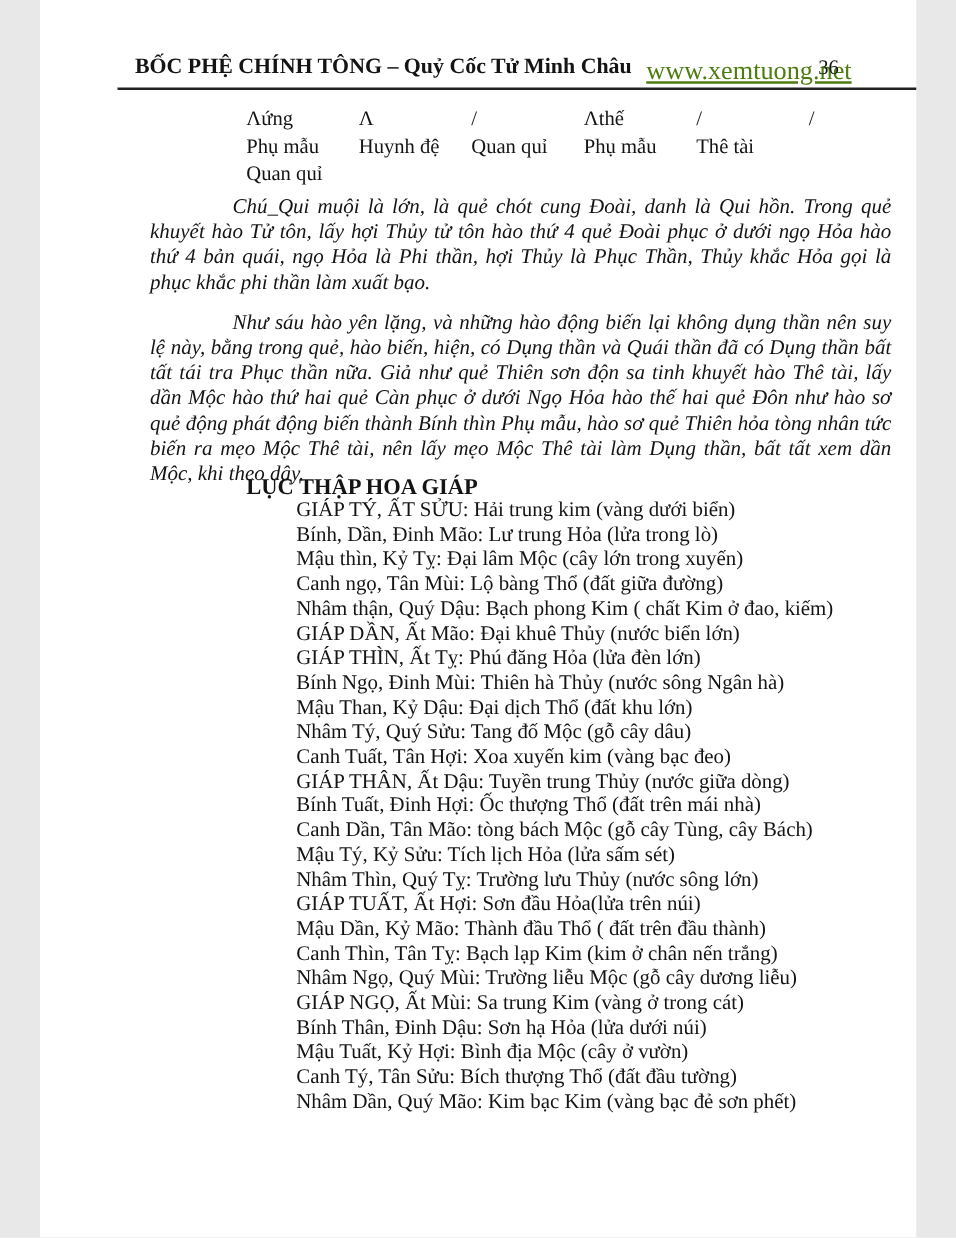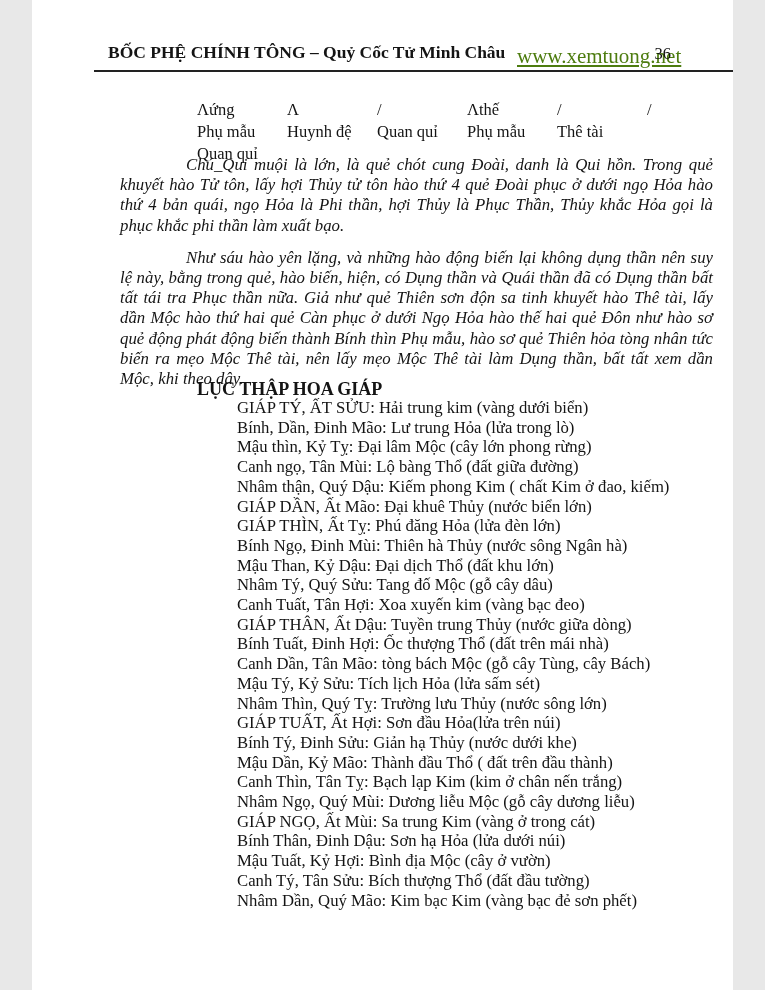--- a/index.html
+++ b/index.html
@@ -23,21 +23,21 @@
   .header .site {
     position:absolute; left:409px; top:2px;
     font-size:21px; text-decoration:underline; color:#4d7c0f; white-space:nowrap;
   }
   .header .pagenum { position:absolute; right:4px; top:2px; font-size:16.5px;margin-left:20px; }
   .rule { position:absolute; top:70px; left:62px; width:645px; border-top:2px solid #222; }
 
   
   .hexagram { position:absolute; top:84px; left:165px; font-size:16.5px; }
   .hexrow { display:grid; grid-template-columns:90px 90px 90px 90px 90px 90px; height:22px; line-height:22px; }
-  .hexcell { white-space:nowrap;margin-top:15px; }
+  .hexcell { white-space:nowrap; }
 
   
   .paragraphs {
     position:absolute; top:143px; left:76px; width:617px;
     font-style:italic; font-size:16.8px; line-height:20.2px;
     text-align:justify;
   }
   .paragraphs p { margin:12px; text-indent:66px; }
 
   
@@ -95,39 +95,38 @@
   <div class="paragraphs">
     <p>Chú_Qui muội là lớn, là quẻ chót cung Đoài, danh là Qui hồn. Trong quẻ khuyết hào Tử tôn, lấy hợi Thủy tử tôn hào thứ 4 quẻ Đoài phục ở dưới ngọ Hỏa hào thứ 4 bản quái, ngọ Hỏa là Phi thần, hợi Thủy là Phục Thần, Thủy khắc Hỏa gọi là phục khắc phi  thần làm xuất bạo.</p>
     <p>Như sáu hào yên lặng, và những hào động biến lại không dụng thần nên suy lệ này, bằng trong quẻ, hào biến, hiện, có Dụng thần và Quái thần đã có Dụng thần bất tất tái tra  Phục thần nữa. Giả như quẻ Thiên sơn độn sa tinh khuyết hào Thê tài, lấy dần Mộc hào thứ hai quẻ Càn phục ở dưới Ngọ Hỏa hào thế hai quẻ Đôn như hào sơ quẻ động phát động biến thành Bính thìn Phụ mẫu, hào sơ quẻ Thiên hỏa tòng nhân tức biến ra mẹo Mộc Thê tài, nên lấy mẹo Mộc Thê tài làm Dụng thần, bất tất xem dần Mộc, khi theo dây.</p>
   </div>
 
   <div class="section-heading">LỤC THẬP HOA GIÁP</div>
 
   <div class="nap-am-list">
       <div class="item">GIÁP TÝ, ẤT SỬU: Hải trung kim (vàng dưới biển)</div>
       <div class="item">Bính, Dần, Đinh Mão: Lư trung Hỏa (lửa trong lò)</div>
-      <div class="item">Mậu thìn, Kỷ Tỵ: Đại lâm Mộc (cây lớn phong rừng)</div>
+      <div class="item">Mậu thìn, Kỷ Tỵ: Đại lâm Mộc (cây lớn trong xuyến)</div>
       <div class="item">Canh ngọ, Tân Mùi: Lộ bàng Thổ (đất giữa đường)</div>
-      <div class="item">Nhâm thận, Quý Dậu: Kiếm phong Kim ( chất Kim ở đao, kiếm)</div>
+      <div class="item">Nhâm thận, Quý Dậu: Bạch phong Kim ( chất Kim ở đao, kiếm)</div>
       <div class="item">GIÁP DẦN, Ất Mão: Đại khuê Thủy (nước biển lớn)</div>
       <div class="item">GIÁP THÌN, Ất Tỵ: Phú đăng Hỏa (lửa đèn lớn)</div>
       <div class="item">Bính Ngọ, Đinh Mùi: Thiên hà Thủy (nước sông Ngân hà)</div>
       <div class="item">Mậu Than, Kỷ Dậu: Đại dịch Thổ (đất khu lớn)</div>
       <div class="item">Nhâm Tý, Quý Sửu: Tang đố Mộc (gỗ cây dâu)</div>
       <div class="item">Canh Tuất, Tân Hợi: Xoa xuyến kim (vàng bạc đeo)</div>
       <div class="item">GIÁP THÂN, Ất Dậu: Tuyền trung Thủy (nước giữa dòng)</div>
       <div class="item">Bính Tuất, Đinh Hợi: Ốc thượng Thổ (đất trên mái nhà)</div>
       <div class="item">Canh Dần, Tân Mão: tòng bách Mộc (gỗ cây Tùng, cây Bách)</div>
       <div class="item">Mậu  Tý, Kỷ Sửu: Tích lịch Hỏa (lửa sấm sét)</div>
       <div class="item">Nhâm Thìn, Quý Tỵ: Trường lưu Thủy (nước sông lớn)</div>
       <div class="item">GIÁP TUẤT, Ất Hợi: Sơn đầu Hỏa(lửa trên núi)</div>
-      <div class="item">Bính Tý, Đinh Sửu: Giản hạ Thủy (nước dưới khe)</div>
       <div class="item">Mậu Dần, Kỷ Mão: Thành đầu Thổ ( đất trên đầu thành)</div>
       <div class="item">Canh Thìn, Tân Tỵ: Bạch lạp Kim (kim ở chân nến trắng)</div>
-      <div class="item">Nhâm Ngọ, Quý Mùi: Dương liễu Mộc (gỗ cây dương liễu)</div>
+      <div class="item">Nhâm Ngọ, Quý Mùi: Trường liễu Mộc (gỗ cây dương liễu)</div>
       <div class="item">GIÁP NGỌ, Ất Mùi: Sa trung Kim (vàng ở trong cát)</div>
       <div class="item">Bính Thân, Đinh Dậu: Sơn hạ Hỏa (lửa dưới núi)</div>
       <div class="item">Mậu Tuất, Kỷ Hợi: Bình địa Mộc (cây ở vườn)</div>
       <div class="item">Canh Tý, Tân Sửu: Bích thượng Thổ (đất đầu tường)</div>
       <div class="item">Nhâm Dần, Quý Mão: Kim bạc Kim (vàng bạc đẻ sơn phết)</div>
     </div>
 
 </div>
 
 </body></html>

